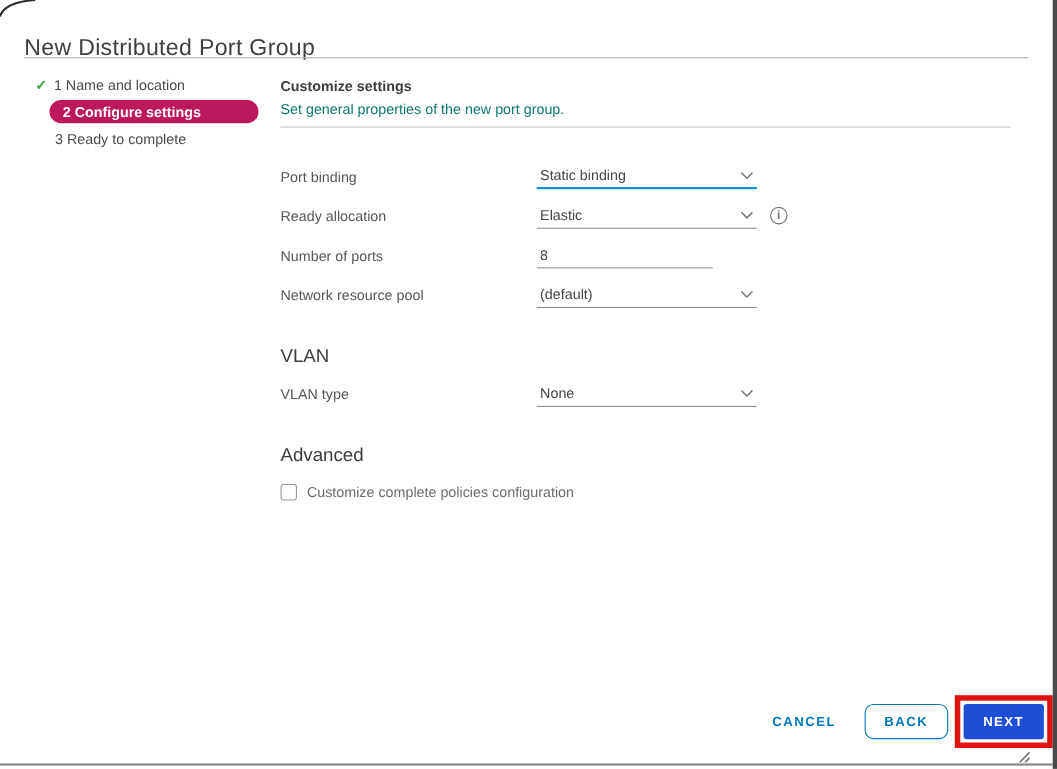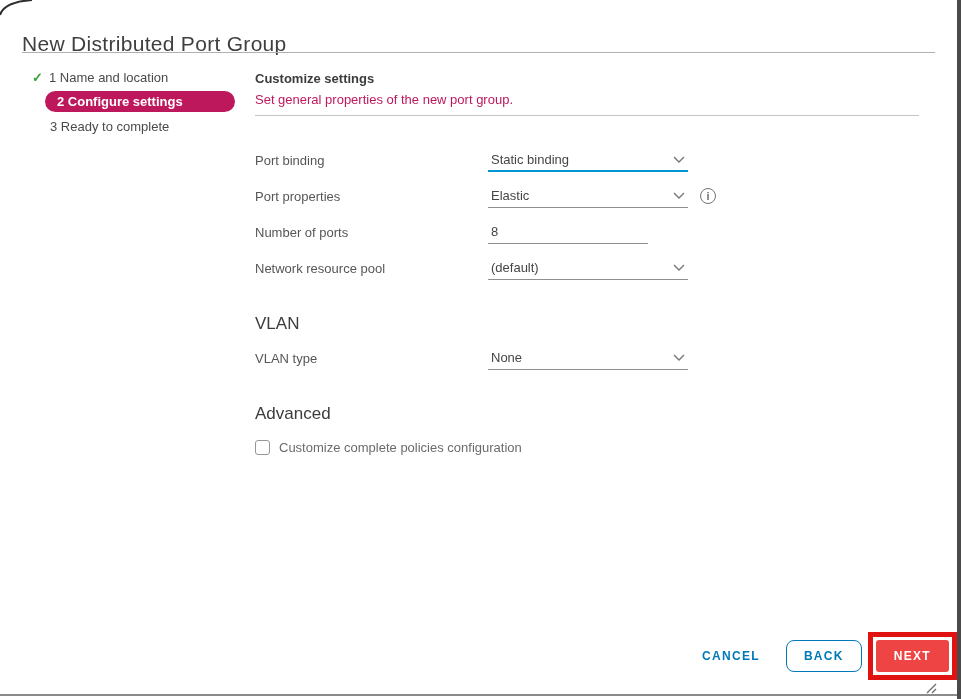--- a/index.html
+++ b/index.html
@@ -28,21 +28,21 @@
   .step-active {
     margin-top:3px; margin-left:23px; width:190px; height:21px; line-height:21px;
     background:#be185d; color:#ffffff; font-weight:700; border-radius:11px;
     padding-left:12px; font-size:13px;
   }
   .step-upcoming { margin-top:4px; padding-left:28px; height:22px; line-height:22px; color:#4a4a4a; font-weight:500; font-size:13px; }
 
   
   .content { position:absolute; left:255px; top:71px; width:664px; }
   .panel-heading { font-size:13px; font-weight:700; color:#3c3c3c; }
-  .panel-sub { margin-top:6px; font-size:13px; color:#be185d; }
+  .panel-sub { margin-top:6px; font-size:13px; color:#0f766e; }
   .panel-divider { margin-top:8px; height:1px; background:#c4c4c4; }
 
   
   .form { margin-top:26px; }
   .form-row { display:flex; align-items:center; height:36px; }
   .form-label { width:233px; font-size:13px; color:#565656; }
   .control { position:relative; width:200px; height:24px; line-height:23px; font-size:13px; color:#454545; padding-left:3px; border-bottom:1px solid #8f8f8f; cursor:pointer; }
   .control.focused { border-bottom:2px solid #0095d3; }
   .chevron { position:absolute; right:3px; top:8px; }
   .num-input { width:160px; height:24px; border:none; border-bottom:1px solid #8f8f8f; font-family:"Liberation Sans",sans-serif; font-size:13px; color:#454545; padding-left:3px; outline:none; background:transparent; }
@@ -65,21 +65,21 @@
   
   .footer { position:absolute; right:4px; bottom:19px; display:flex; align-items:center; }
   .btn-link { background:none; border:none; color:#0079b8; font-family:"Liberation Sans",sans-serif; font-size:12px; font-weight:600; letter-spacing:1.3px; cursor:pointer; }
   .btn-outline {
     margin-left:26px; background:#fff; border:1px solid #0079b8; border-radius:8px;
     color:#0079b8; font-family:"Liberation Sans",sans-serif; font-size:12px; font-weight:600; letter-spacing:1.3px;
     padding:8px 17px; cursor:pointer;
   }
   .annotation-box { margin-left:6px; border:5px solid #e01212; padding:3px; }
   .btn-primary {
-    background:#ef4444; border:none; border-radius:3px; color:#ffffff;
+    background:#1d4ed8; border:none; border-radius:3px; color:#ffffff;
     font-family:"Liberation Sans",sans-serif; font-size:12px; font-weight:700; letter-spacing:1.3px;
     padding:9px 18px; cursor:pointer;
   }
 </style>
 </head>
 <body>
 
 <div class="dialog">
 
   <svg class="corner-arc" width="34" height="20" viewBox="0 0 34 20">
@@ -113,21 +113,21 @@
         <div class="form-label">Port binding</div>
         <div class="control focused">
           <span>Static binding</span>
           <svg class="chevron" width="12" height="8" viewBox="0 0 12 8">
               <path d="M1 1 L6 6 L11 1" fill="none" stroke="#767676" stroke-width="1.4"></path>
             </svg>
         </div>
       </div>
 
       <div class="form-row">
-        <div class="form-label">Port properties</div>
+        <div class="form-label">Ready allocation</div>
         <div class="control">
           <span>Elastic</span>
           <svg class="chevron" width="12" height="8" viewBox="0 0 12 8">
               <path d="M1 1 L6 6 L11 1" fill="none" stroke="#767676" stroke-width="1.4"></path>
             </svg>
         </div>
         <span class="info-icon">i</span>
       </div>
 
       <div class="form-row">

